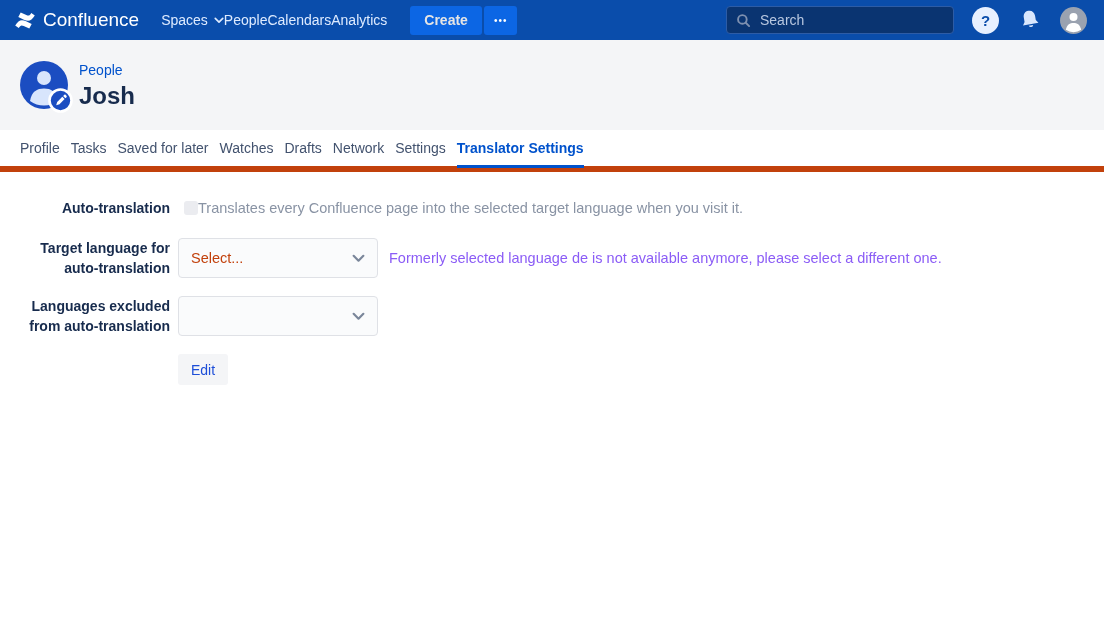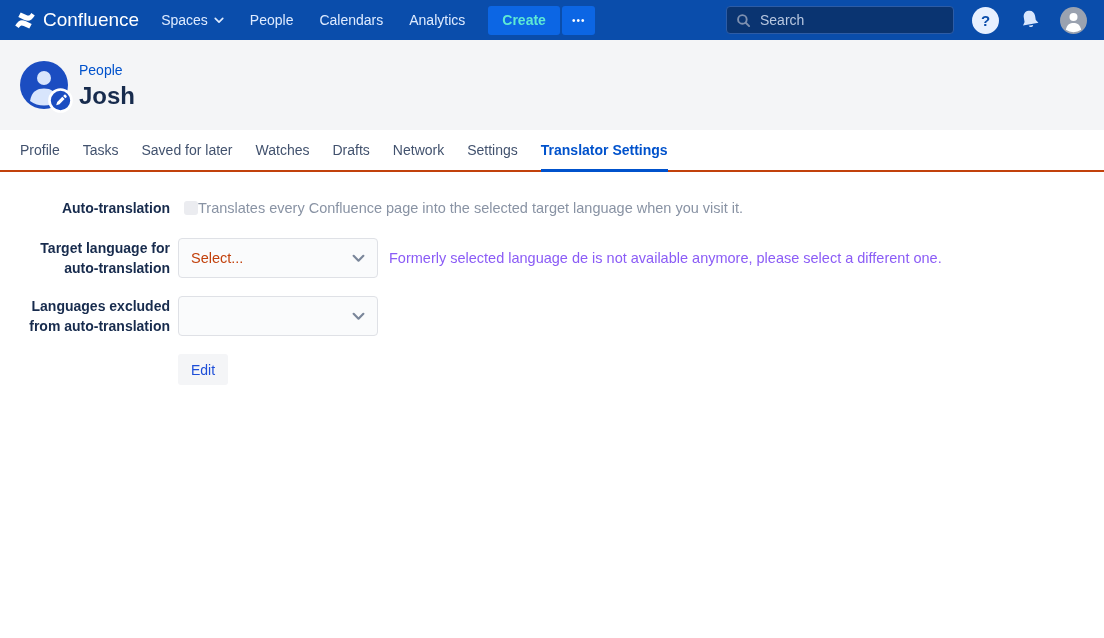--- a/index.html
+++ b/index.html
@@ -4,24 +4,24 @@
 <style>
   * { margin:0; padding:0; box-sizing:border-box; }
   html,body { width:1104px; height:638px; background:#fff; overflow:hidden;
               font-family:"Liberation Sans", sans-serif; }
 
   
   .topnav { height:40px; background:#0a4dab; display:flex; align-items:center;
             padding:0 17px 0 14px; }
   .brand { display:flex; align-items:center; gap:7px; color:#fff;
            font-size:19px; font-weight:500; margin-right:22px; cursor:pointer; }
-  .nav-links { display:flex; align-items:flex-end; gap:26px; margin-right:23px; }
+  .nav-links { display:flex; align-items:flex-end; margin-right:23px; }
   .nav-link { display:flex; align-items:center; gap:6px; color:#deebff;
               font-size:14px; cursor:pointer; white-space:nowrap; }
-  .btn-create { background:#0c66e4; border:none; color:#5eead4; font-weight:700;
+  .btn-create { background:#0c66e4; border:none; color:#e5e5e5; font-weight:700;
                 font-size:14px; padding:0 14px; height:29px; border-radius:3px;
                 cursor:pointer; font-family:inherit; }
   .btn-more { background:#0c66e4; border:none; color:#fff; height:29px;
               padding:0 10px; margin-left:2px; border-radius:3px; cursor:pointer;
               font-size:10px; letter-spacing:1px; font-family:inherit; }
   .nav-spacer { flex:1; }
   .searchbox { width:228px; height:28px; background:#0a3471;
                border:1px solid #2d5ca6; border-radius:4px; display:flex;
                align-items:center; padding:0 9px; gap:9px; margin-right:18px; }
   .searchbox input { flex:1; background:transparent; border:none; outline:none;
@@ -36,22 +36,22 @@
   
   .profile-header { height:90px; background:#f4f5f7; display:flex;
                     align-items:center; padding:0 20px; }
   .profile-avatar { position:relative; width:48px; height:48px; margin-right:11px; }
   .avatar-badge { position:absolute; right:-5px; bottom:-4px; }
   .header-text .breadcrumb { color:#0052cc; font-size:14px; margin-bottom:4px;
                              cursor:pointer; display:inline-block; }
   .header-text .page-title { color:#172b4d; font-size:24px; font-weight:600; }
 
   
-  .tabs { display:flex; align-items:center; gap:23px; height:42px;
-          padding-left:20px; border-bottom:2px solid #c2410c; background:#fff; }
+  .tabs { display:flex; align-items:center; gap:11px; height:42px;
+          padding-left:20px; border-bottom:6px solid #c2410c; background:#fff; }
   .tab { font-size:14px; color:#42526e; cursor:pointer; position:relative;
          height:100%; display:flex; align-items:center; white-space:nowrap; }
   .tab.active { color:#0052cc; font-weight:600;text-align:center; }
   .tab.active::after { content:""; position:absolute; left:0; right:0;
                        bottom:-2px; height:3px; background:#0052cc; }
 
   
   .form-area { padding-top:26px; }
   .form-row { display:grid; grid-template-columns:170px 1fr; column-gap:8px;
               align-items:center; }

